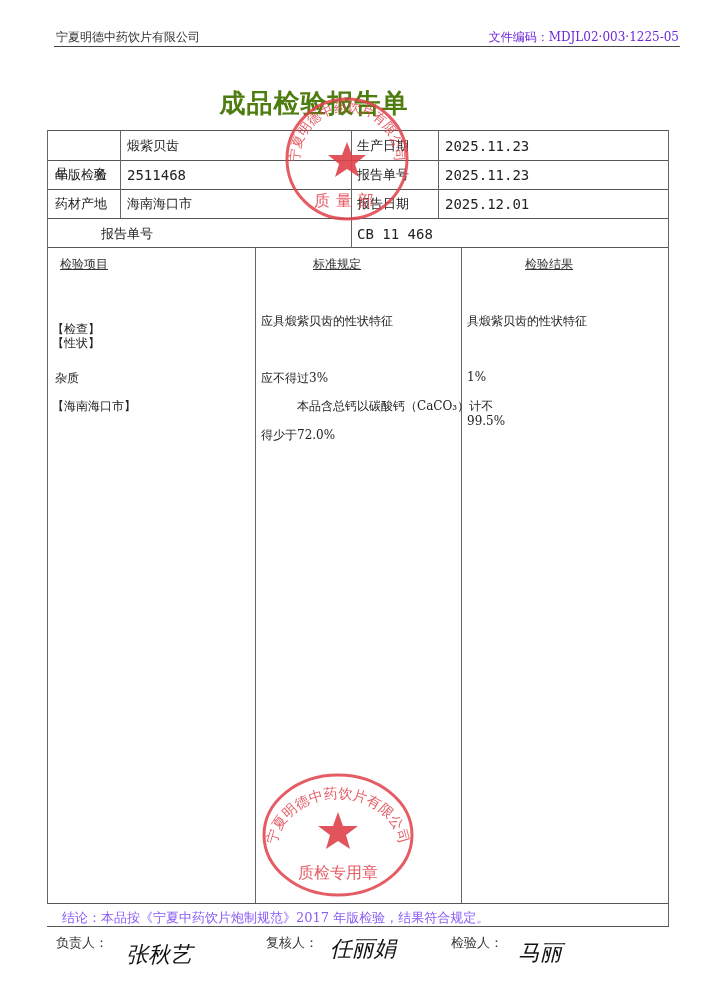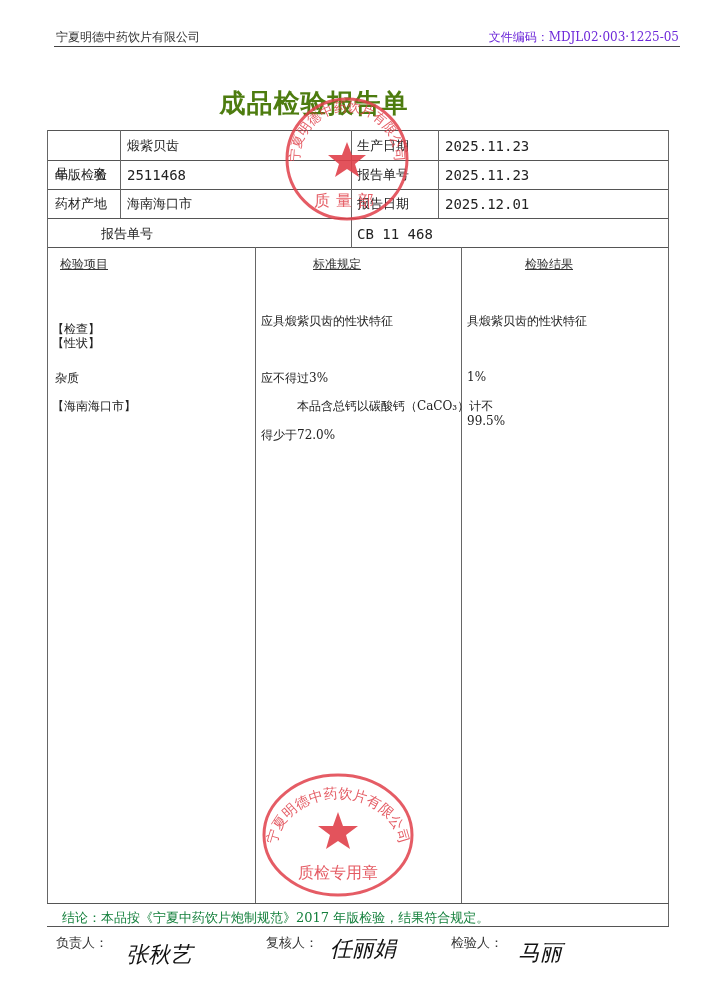--- a/index.html
+++ b/index.html
@@ -15,21 +15,21 @@
     .title { left: 0; width: 628px; top: 86px; text-align: center; font-size: 26px; font-weight: bold; letter-spacing: 1px; color: #4d7c0f; font-family: "DejaVu Sans", sans-serif; }
 
     .hline { position: absolute; height: 1px; background: #555; }
     .vline { position: absolute; width: 1px; background: #666; }
 
     .cell { position: absolute; font-size: 13px; color: #222; white-space: nowrap; }
     .mono { font-family: "DejaVu Sans Mono", "Liberation Mono", monospace; font-size: 14px; }
     .col-head { position: absolute; font-size: 12px; text-decoration: underline; color: #333; }
     .body-text { position: absolute; font-size: 12px; color: #222; white-space: nowrap; }
 
-    .conclusion { left: 62px; top: 909px; font-size: 13px; color: #15803d; }
+    .conclusion { left: 62px; top: 909px; font-size: 13px; color: #8b5cf6; }
     .sig-label { position: absolute; top: 934px; font-size: 13px; color: #333; }
     .signature { position: absolute; font-family: "DejaVu Serif", serif; font-style: italic; color: #111; font-size: 22px; }
 
     .stamp { position: absolute; pointer-events: none; }
   </style>
 </head>
 <body>
 
 <div class="abs header-left">宁夏明德中药饮片有限公司</div>
 <div class="abs header-right">文件编码：MDJL02·003·1225-05</div>

